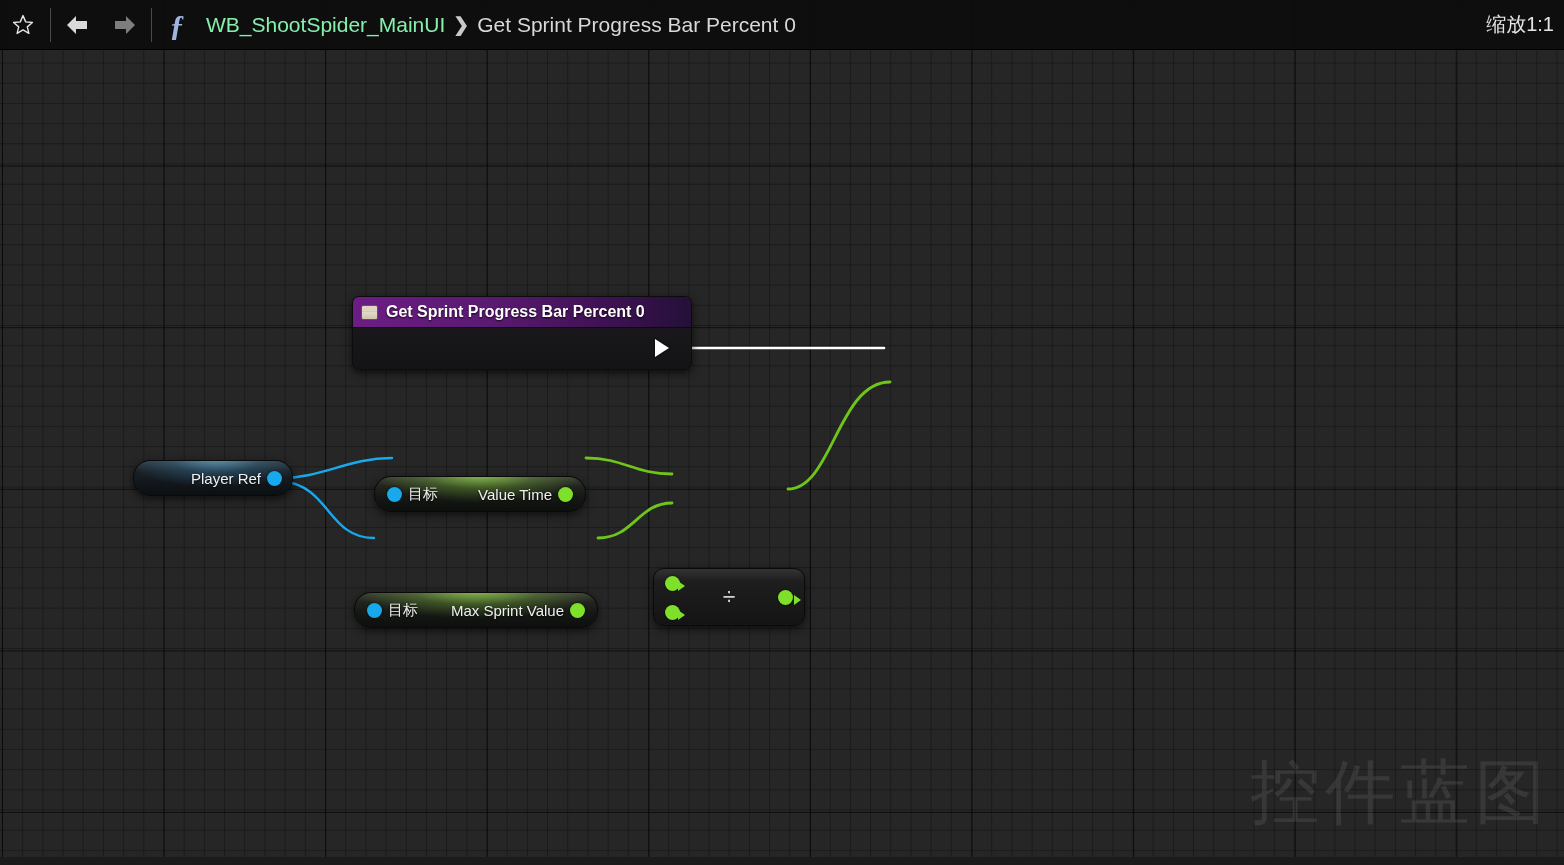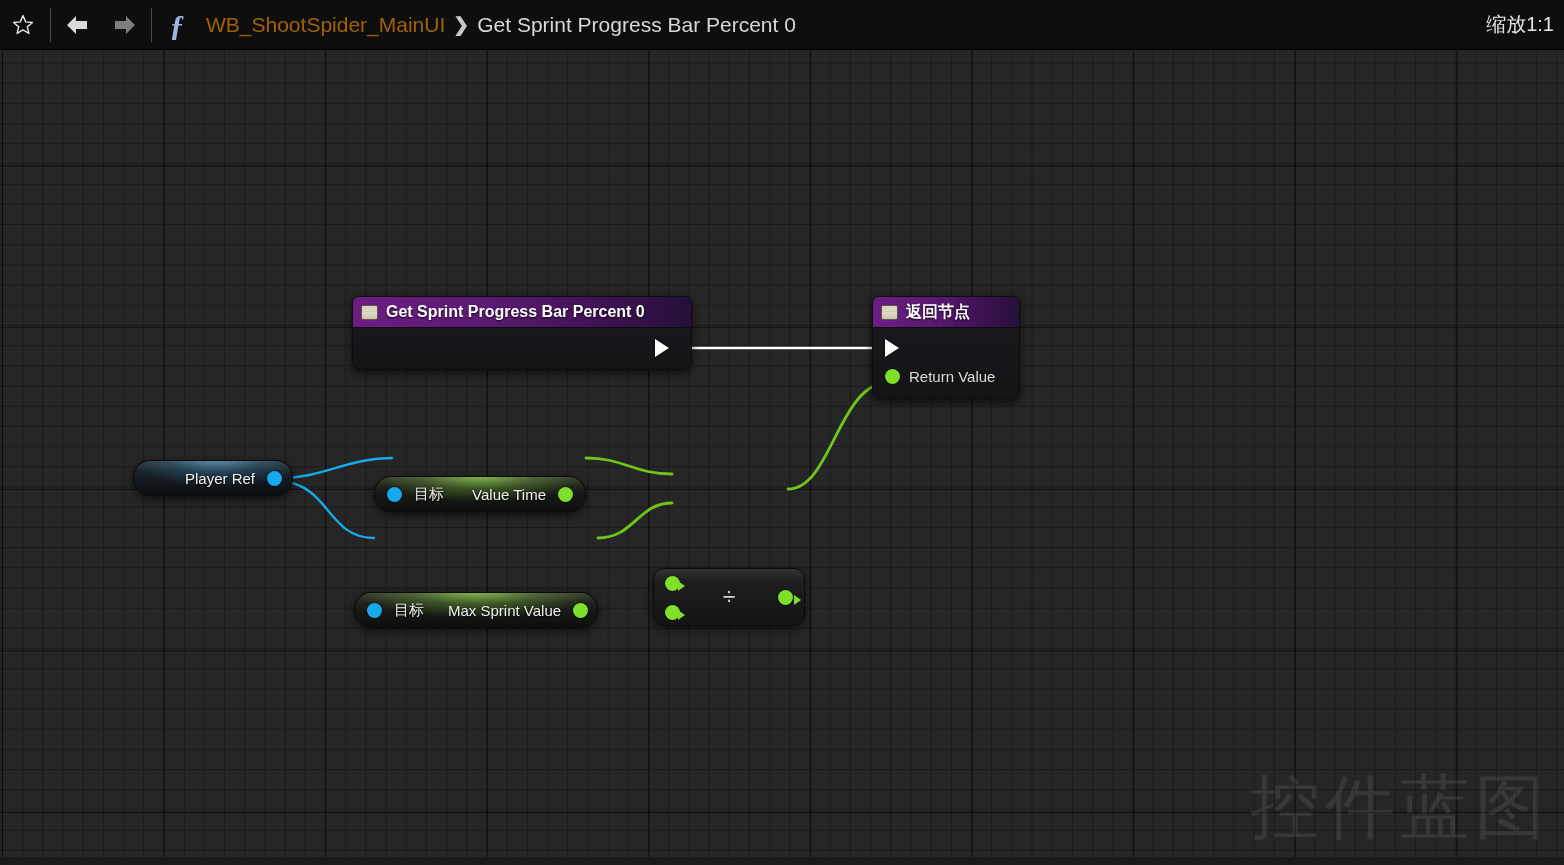--- a/index.html
+++ b/index.html
@@ -67,21 +67,21 @@
     cursor: pointer;
   }
   #breadcrumb {
     display: flex;
     align-items: center;
     margin-left: 8px;
     gap: 6px;
   }
   .crumb {
     font-size: 21px;
-    color: #a16207;
+    color: #86efac;
     cursor: pointer;
     white-space: nowrap;
   }
   .crumb.last { color: #d8d8d8; }
   .crumb-sep {
     font-size: 19px;
     color: #c9c9c9;
     font-weight: bold;
     padding: 0 2px;
   }
@@ -214,21 +214,21 @@
       linear-gradient(to bottom, #1b2329 0%, #141a1f 55%, #0f1316 100%);
   }
   .pill-content {
     position: relative;
     z-index: 2;
     display: flex;
     align-items: center;
     width: 100%;
     height: 100%;
     padding: 0 12px;
-    gap: 12px;
+    gap: 6px;
   }
   .pill-label {
     font-size: 15px;
     color: #f0f0f0;
     white-space: nowrap;
     text-shadow: 0 1px 2px rgba(0,0,0,0.9);
   }
   .spacer { flex: 1 1 auto; }
 
   
@@ -262,21 +262,21 @@
     position: absolute;
     width: 0; height: 0;
     border-left: 7px solid #7ee02a;
     border-top: 5px solid transparent;
     border-bottom: 5px solid transparent;
   }
 
   
   #watermark {
     position: absolute;
-    right: 14px; bottom: 21px;
+    right: 14px; bottom: 36px;
     z-index: 5;
     text-align: right;
     user-select: none;
     pointer-events: none;
   }
   #wm-cn {
     font-size: 70px;
     color: rgba(255,255,255,0.085);
     letter-spacing: 5px;
     line-height: 1.05;
@@ -330,37 +330,20 @@
         <span class="fnode-header-title">Get Sprint Progress Bar Percent 0</span>
       </div>
       <div class="fnode-body" style="height:41px;">
         <div class="prow right" style="position:absolute; right:12px; top:6px;">
           <span class="exec-pin"></span>
         </div>
       </div>
     </div>
   </div>
 
-  <div class="node" style="left:872px; top:296px; width:148px;">
-    <div class="fnode" style="width:148px;">
-      <div class="fnode-header">
-        <span class="node-glyph"></span>
-        <span class="fnode-header-title">返回节点</span>
-      </div>
-      <div class="fnode-body">
-        <div class="prow" style="padding-left:12px;">
-          <span class="exec-pin"></span>
-        </div>
-        <div class="prow" style="padding-left:12px;">
-          <span class="data-pin"></span>
-          <span class="pin-label">Return Value</span>
-        </div>
-      </div>
-    </div>
-  </div>
 
   <div class="node pill pill-blue" style="left:133px; top:460px; width:160px; height:36px;">
     <div class="pill-inner"></div>
     <div class="pill-content" style="justify-content:flex-end; padding-right:10px;">
       <span class="pill-label">Player Ref</span>
       <span class="data-pin blue"></span>
     </div>
   </div>
 
   <div class="node pill pill-green" style="left:374px; top:440px; width:212px; height:36px;">

